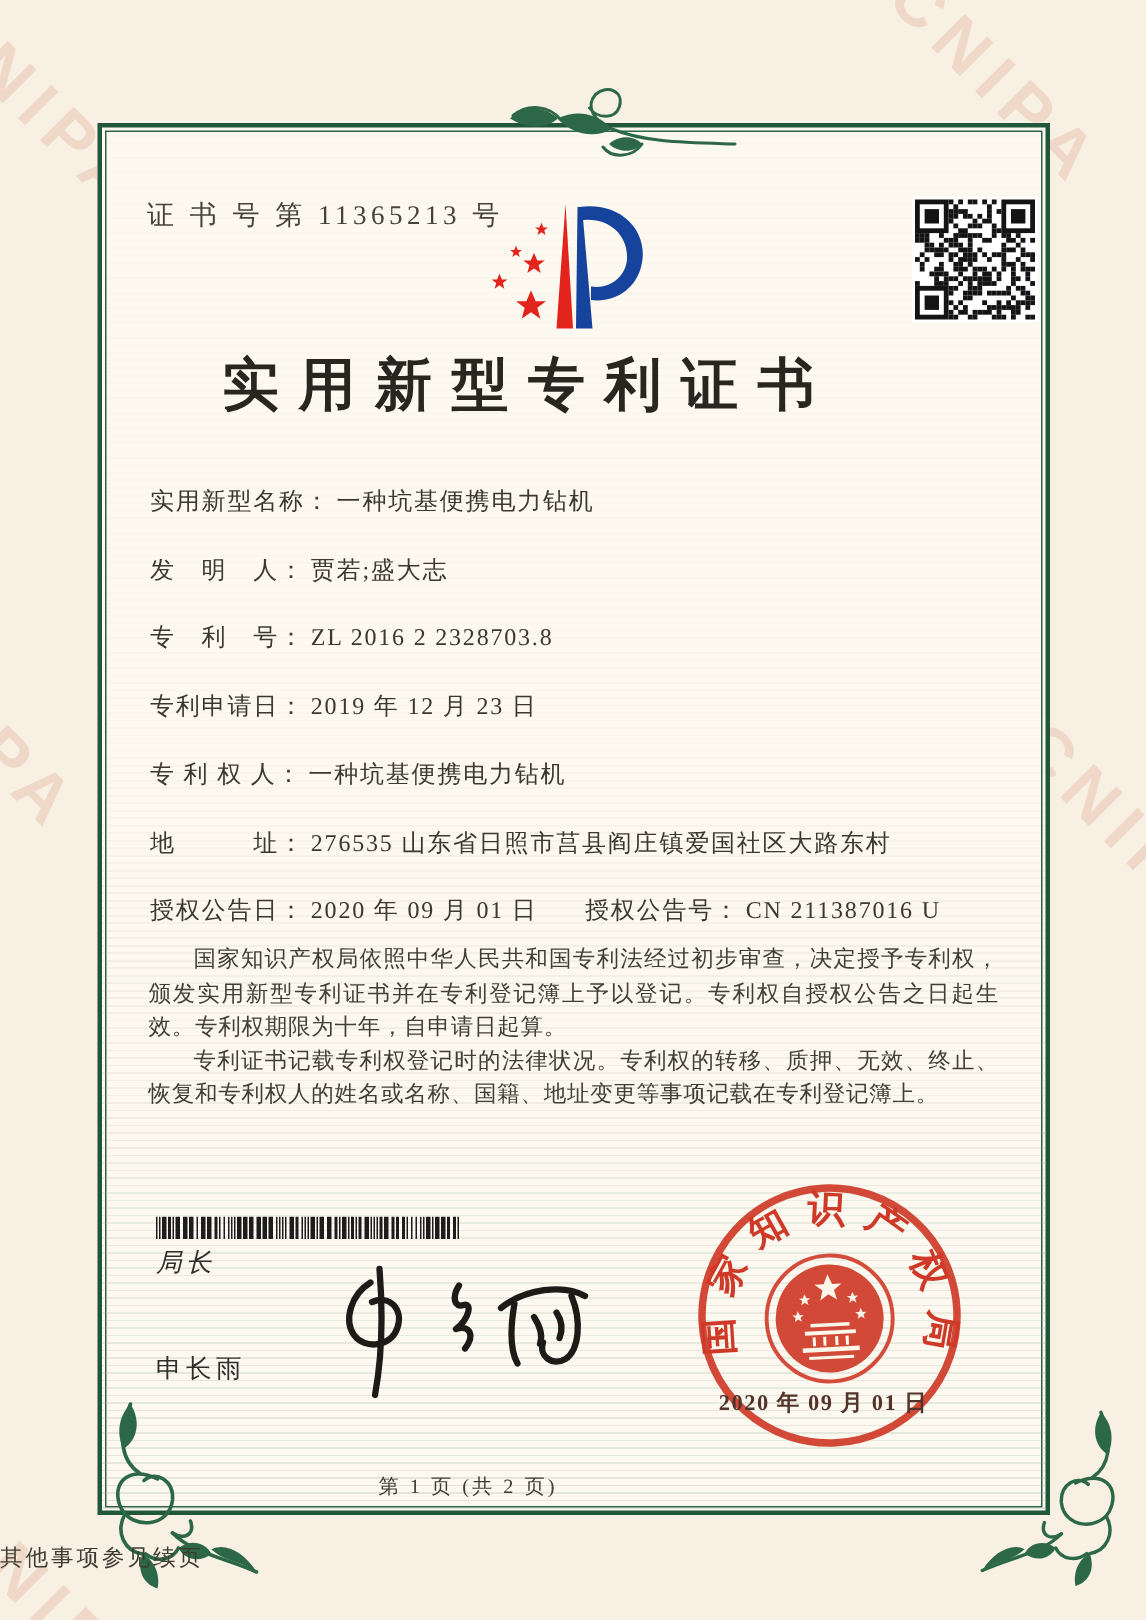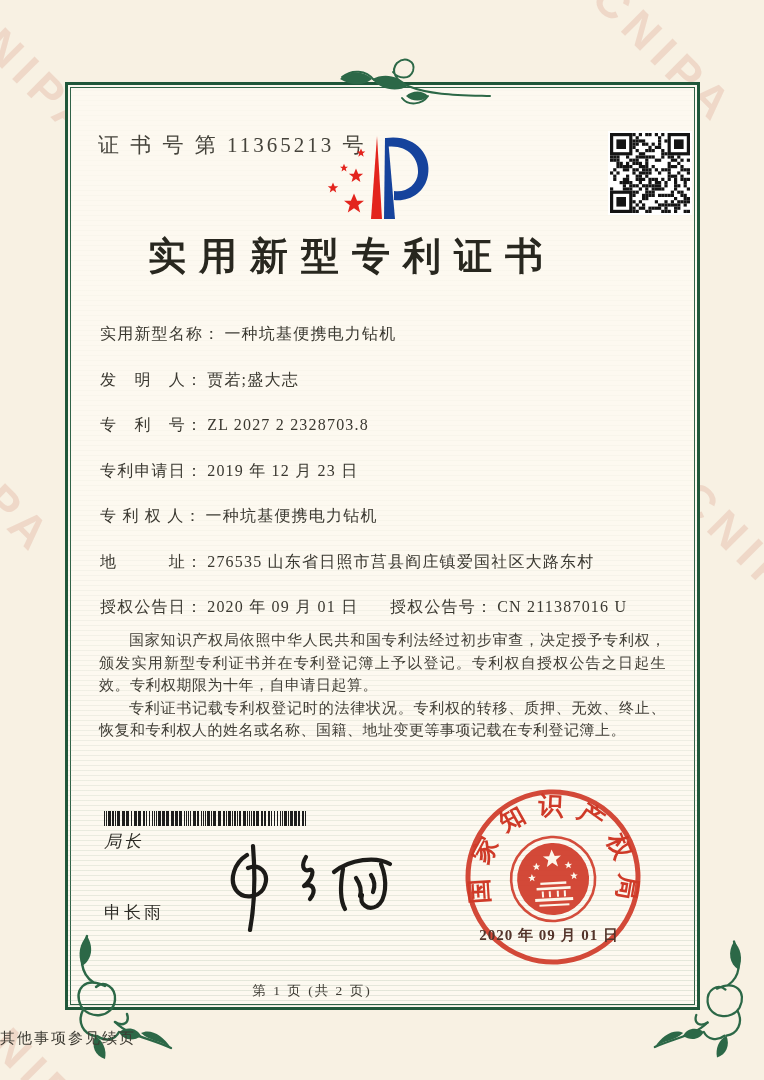--- a/index.html
+++ b/index.html
@@ -16,21 +16,21 @@
   .frame { position:absolute; left:65px; top:82px; width:635px; height:928px;
            border:3px solid #20573a; background:#fdf9f0; }
   .frame-inner { position:absolute; left:2px; top:2px; right:2px; bottom:2px;
                  border:1px solid #2f6247; }
   .texture { position:absolute; left:0; top:0; right:0; bottom:0; pointer-events:none;
              background:repeating-linear-gradient(180deg, rgba(140,165,140,0.22) 0px,
                 rgba(140,165,140,0.22) 1px, rgba(0,0,0,0) 1px, rgba(0,0,0,0) 5px);
              -webkit-mask-image:linear-gradient(180deg, rgba(0,0,0,0.12) 0%, rgba(0,0,0,0.18) 45%, rgba(0,0,0,0.7) 78%, #000 100%);
              mask-image:linear-gradient(180deg, rgba(0,0,0,0.12) 0%, rgba(0,0,0,0.18) 45%, rgba(0,0,0,0.7) 78%, #000 100%); }
 
-  .cert-no { position:absolute; left:98px; top:131px; font-size:21px; letter-spacing:3px; color:#45433b; }
+  .cert-no { position:absolute; left:98px; top:131px; font-size:18px; letter-spacing:3px; color:#45433b; }
 
   .logo { position:absolute; left:316px; top:128px; width:140px; height:98px; }
   .qr { position:absolute; left:608px; top:131px; width:84px; height:84px; background:#fff; }
 
   .title { position:absolute; left:0; top:231px; width:704px; text-align:center;
            font-size:38px; font-weight:bold; letter-spacing:13px; color:#28271f; }
 
   .row { position:absolute; left:100px; width:560px; font-size:16px; color:#3a3830;
          letter-spacing:1.2px; white-space:nowrap; }
   .row .lbl { margin-right:4px; }
@@ -399,21 +399,21 @@
 
   <div class="title">实用新型专利证书</div>
 
   <div class="row" style="top:370px">
     <span class="lbl">发　明　人：</span><span>贾若;盛大志</span>
   </div>
   <div class="row" style="top:324px">
     <span class="lbl">实用新型名称：</span><span>一种坑基便携电力钻机</span>
   </div>
   <div class="row" style="top:415px">
-    <span class="lbl">专　利　号：</span><span>ZL 2027 2 2328703.8</span>
+    <span class="lbl">专　利　号：</span><span>ZL 2016 2 2328703.8</span>
   </div>
   <div class="row" style="top:461px">
     <span class="lbl">专利申请日：</span><span>2019 年 12 月 23 日</span>
   </div>
   <div class="row" style="top:506px">
     <span class="lbl">专 利 权 人：</span><span>一种坑基便携电力钻机</span>
   </div>
   <div class="row" style="top:552px">
     <span class="lbl">地　　　址：</span><span>276535 山东省日照市莒县阎庄镇爱国社区大路东村</span>
   </div>

